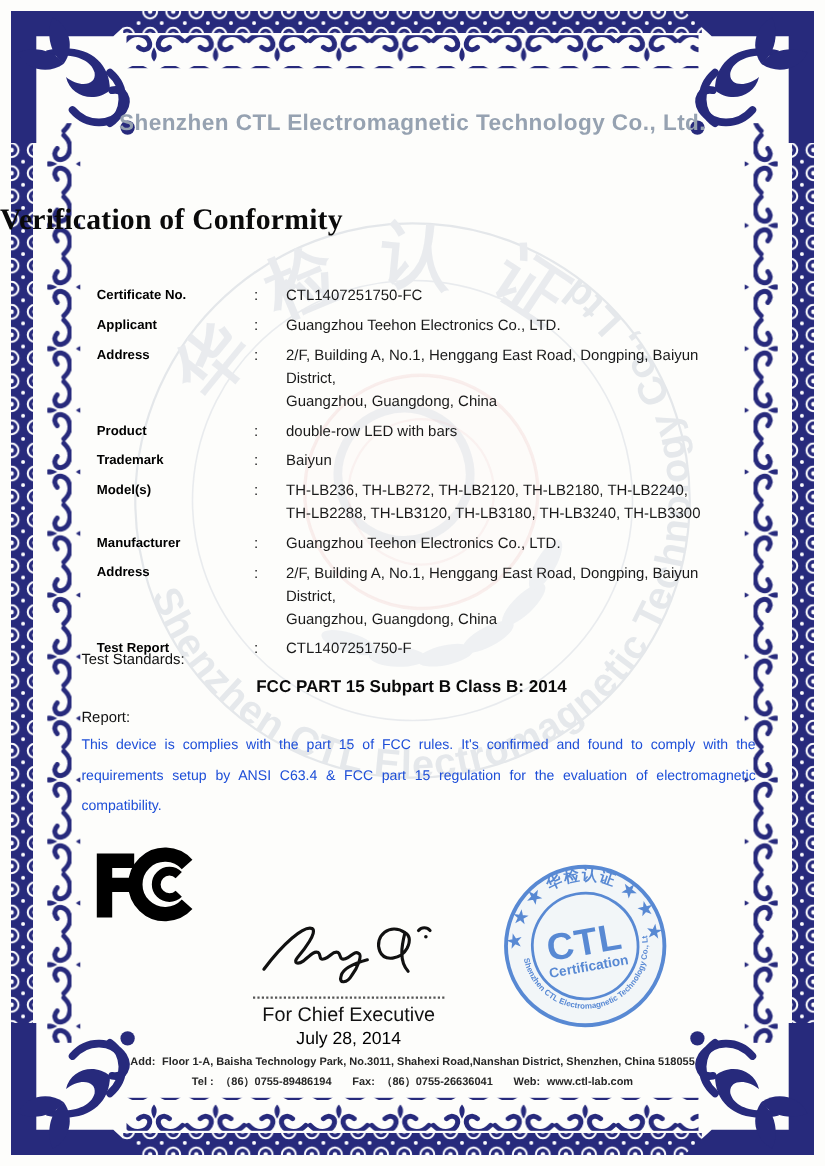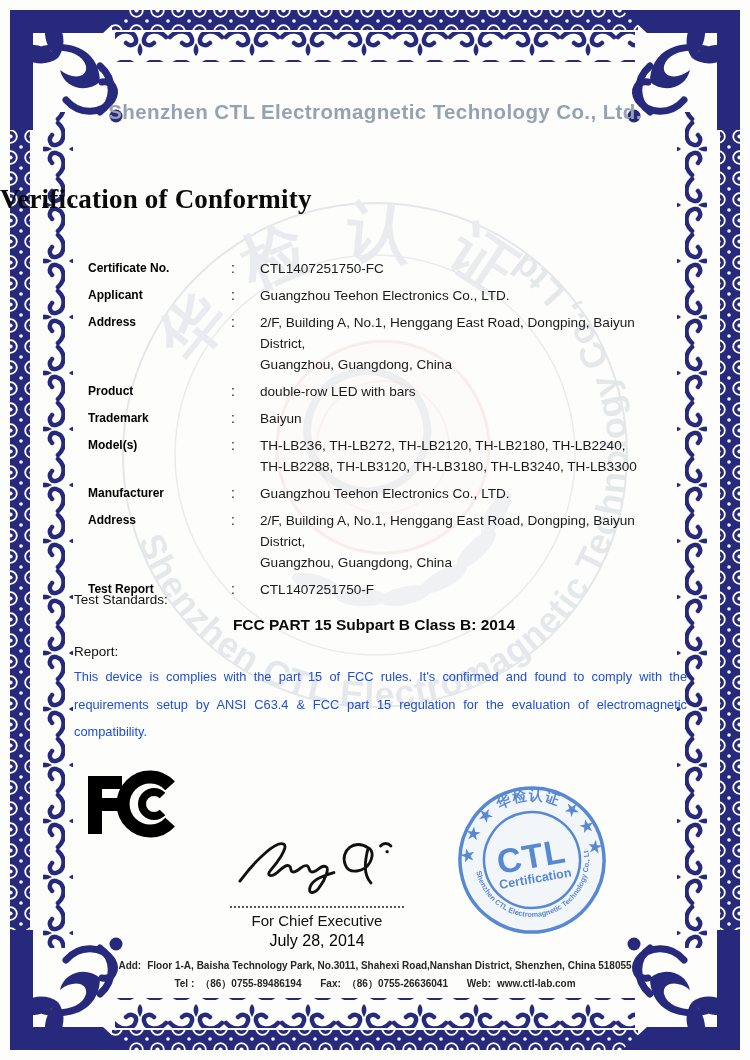--- a/index.html
+++ b/index.html
@@ -27,21 +27,21 @@
   .fvalue{flex:1;font-size:13.6px;line-height:21px;color:#1a1a1a;}
 
   .standards-label{left:74px;top:592px;font-size:13.5px;color:#111;}
   .standard-value{left:0;top:616px;width:748px;text-align:center;font-size:15.5px;font-weight:bold;color:#0a0a0a;}
   .remarks-label{left:74px;top:644px;font-size:13.5px;color:#111;}
   .remarks-text{left:74px;top:663px;width:613px;font-size:12.8px;line-height:27.5px;color:#1d4ed8;text-align:justify;}
 
   .fcc-logo{left:84px;top:770px;}
   .sig-block{left:228px;top:826px;width:178px;text-align:center;}
   .sig-line{border-bottom:2px dotted #555;height:2px;margin:2px 2px 4px 2px;}
-  .sig-for{font-size:15px;color:#111;}
+  .sig-for{font-size:18px;color:#111;}
   .sig-date{font-size:16px;color:#000000;margin-top:3px;}
   .stamp{left:452px;top:780px;}
 
   .footer{left:0;top:957px;width:750px;text-align:center;font-size:10px;font-weight:bold;color:#272727;line-height:18px;}
   .footer .lbl{margin-right:6px;}
   .footer .gap{display:inline-block;width:16px;}
 </style>
 </head>
 <body>
 

